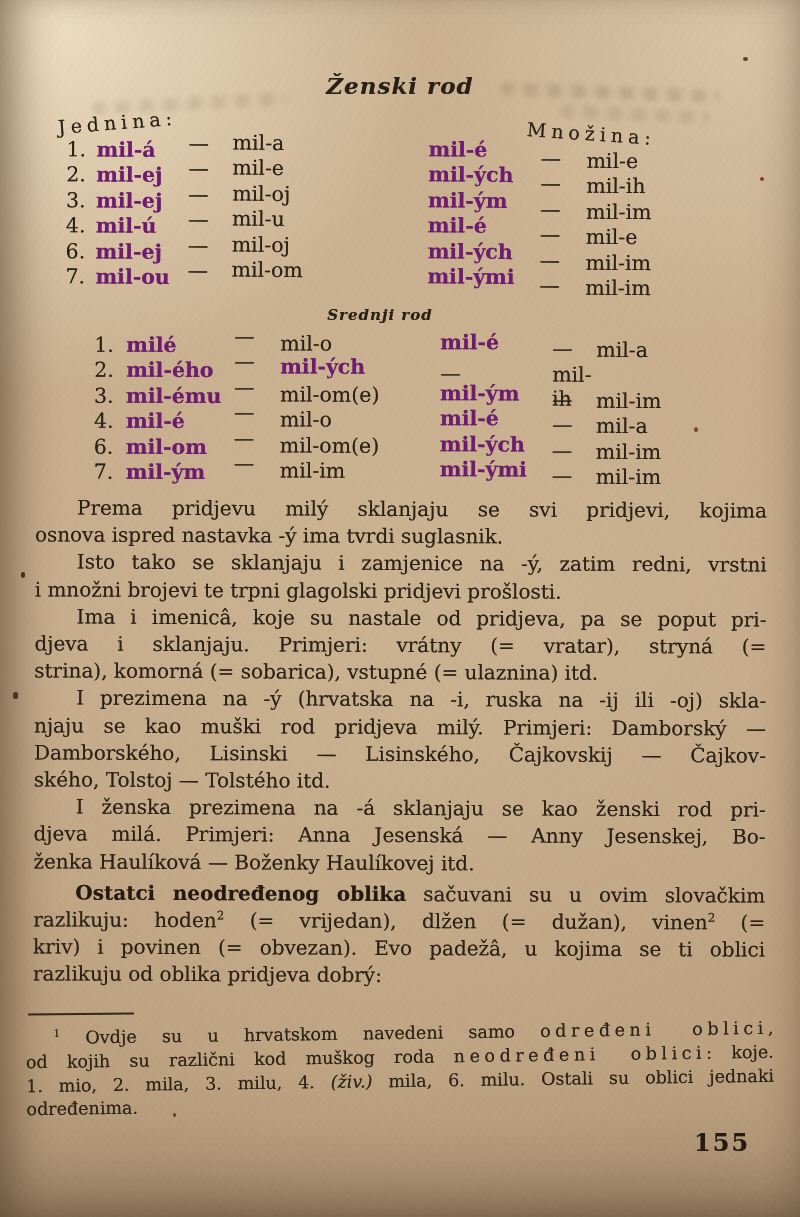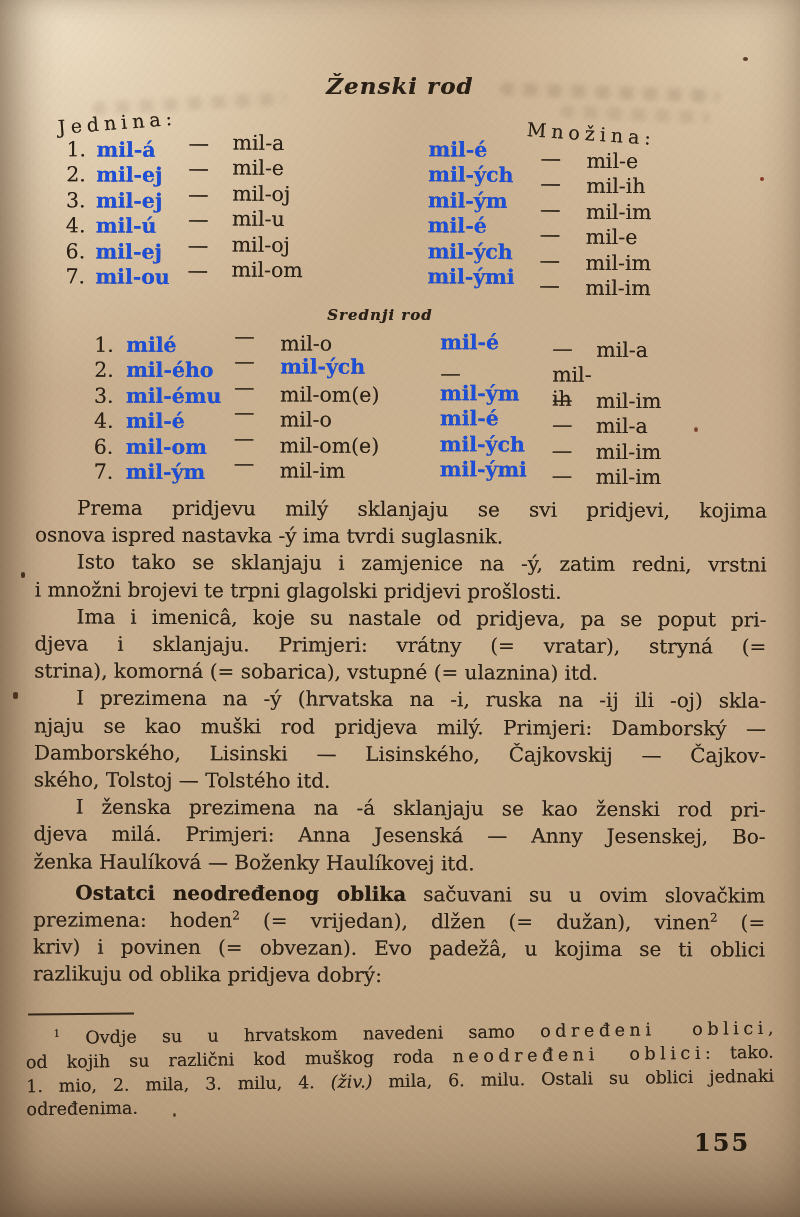--- a/index.html
+++ b/index.html
@@ -52,21 +52,21 @@
   
   .decl-table { position: absolute; z-index: 2; }
   #fem-table { left: 66px; top: 140px; width: 648px; transform: rotate(.5deg); }
   #neu-table { left: 94px; top: 334px; width: 630px; transform: rotate(.25deg); }
   .trow {
     display: grid; height: 25.4px; align-items: start;
     font-size: 20.5px; line-height: 24px;
   }
   #fem-table .trow { grid-template-columns: 30px 92px 44px 196px 112px 46px 110px; }
   #neu-table .trow { grid-template-columns: 32px 108px 46px 160px 112px 44px 100px; }
-  .c-sk, .c-plsk { font-weight: 700; color: #1d4ed8; }
+  .c-sk, .c-plsk { font-weight: 700; color: #701a75; }
   .c-dash { text-align: left; }
   .o-d1 { transform: translateY(-7px); }
   .o-hr { transform: translateY(-8px); }
   .o-ps { transform: translateY(-3px); }
   .o-pd { transform: translateY(5px); }
   .o-ph { transform: translateY(7px); }
   #neu-table .o-d1 { transform: translateY(-9px); }
   #neu-table .o-hr { transform: translateY(-10px); margin-top: 8px; }
   #neu-table .o-ps { transform: translateY(-4px); }
   #neu-table .o-pd { transform: translateY(2px); }
@@ -269,30 +269,30 @@
     <span class="line">Damborského, Lisinski — Lisinského, Čajkovskij — Čajkov-</span>
     <span class="line last">ského, Tolstoj — Tolstého itd.</span>
   </div>
   <div class="para">
     <span class="line first">I ženska prezimena na -á sklanjaju se kao ženski rod pri-</span>
     <span class="line">djeva milá. Primjeri: Anna Jesenská — Anny Jesenskej, Bo-</span>
     <span class="line last">ženka Haulíková — Boženky Haulíkovej itd.</span>
   </div>
   <div class="para gap">
     <span class="line first"><span class="bold">Ostatci neodređenog oblika</span><span> sačuvani su u ovim slovačkim</span></span>
-    <span class="line"><span>prezimena: hoden</span><sup>2</sup><span> (= vrijedan), dlžen (= dužan), vinen</span><sup>2</sup><span> (=</span></span>
+    <span class="line"><span>razlikuju: hoden</span><sup>2</sup><span> (= vrijedan), dlžen (= dužan), vinen</span><sup>2</sup><span> (=</span></span>
     <span class="line">kriv) i povinen (= obvezan). Evo padežâ, u kojima se ti oblici</span>
     <span class="line last">razlikuju od oblika pridjeva dobrý:</span>
   </div>
 </div>
 
 <div class="footnote-rule"></div>
 <div class="footnote ink">
   <span class="line first"><sup>1</sup><span> Ovdje su u hrvatskom navedeni samo </span><span class="spaced">određeni oblici</span><span>,</span></span>
-  <span class="line"><span>od kojih su različni kod muškog roda </span><span class="spaced">neodređeni oblici</span><span>: tako.</span></span>
+  <span class="line"><span>od kojih su različni kod muškog roda </span><span class="spaced">neodređeni oblici</span><span>: koje.</span></span>
   <span class="line"><span>1. mio, 2. mila, 3. milu, 4. </span><span class="it">(živ.)</span><span> mila, 6. milu. Ostali su oblici jednaki</span></span>
   <span class="line last">određenima.</span>
 </div>
 
 <div class="page-number ink">155</div>
 
 <div class="speck" id="speck-1"></div>
 <div class="speck" id="speck-2"></div>
 <div class="speck" id="speck-3"></div>
 <div class="speck" id="speck-4"></div>

